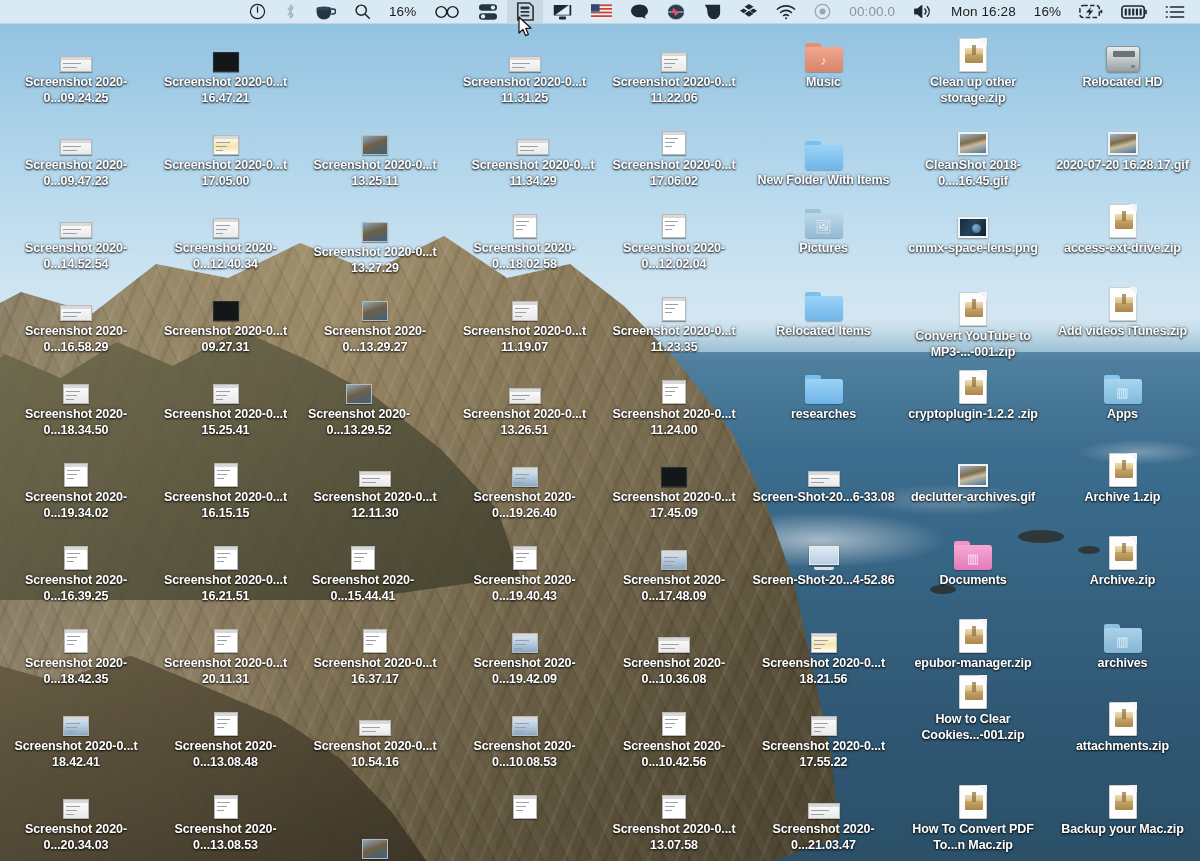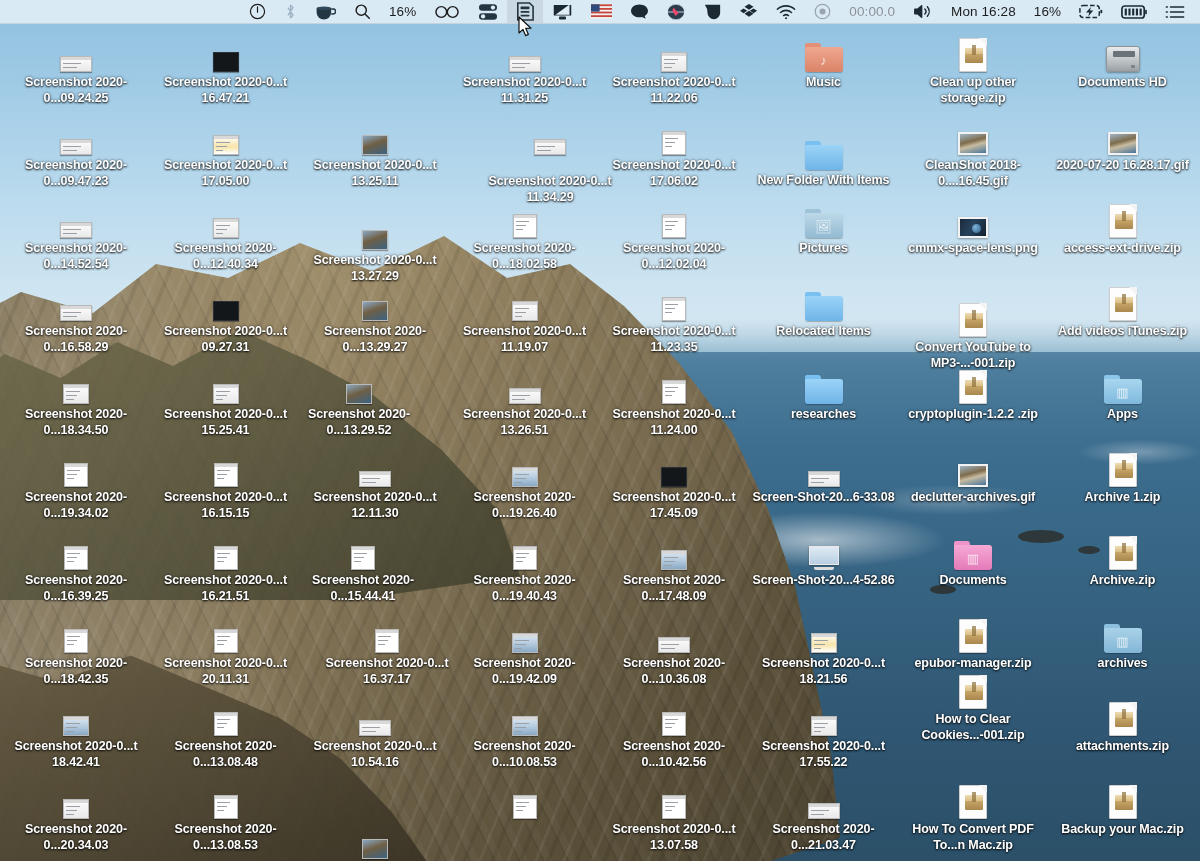--- a/index.html
+++ b/index.html
@@ -558,21 +558,21 @@
       </div>
       <div class="icon-label">Clean up other storage.zip</div>
     </div>
     <div class="icon-cell" style="left: 1047.5px; top: 6px;">
       <div class="icon-art">
         <div class="hdisk">
           <div class="slot"></div>
           <div class="led"></div>
         </div>
       </div>
-      <div class="icon-label">Documents HD</div>
+      <div class="icon-label">Relocated HD</div>
     </div>
     <div class="icon-cell" style="left: 1px; top: 89px;">
       <div class="icon-art">
         <div class="thumb shot-a shot-ui">
           <div class="bar"></div>
           <div class="ln" style="top: 6px; width: 60%;"></div>
           <div class="ln" style="top: 10px; width: 46%;"></div>
           <div class="ln" style="top: 14px; width: 32%;"></div>
         </div>
       </div>
@@ -588,21 +588,21 @@
         </div>
       </div>
       <div class="icon-label">Screenshot 2020-0...t 17.05.00</div>
     </div>
     <div class="icon-cell" style="left: 300px; top: 89px;">
       <div class="icon-art">
         <div class="thumb shot-b shot-img"></div>
       </div>
       <div class="icon-label">Screenshot 2020-0...t 13.25.11</div>
     </div>
-    <div class="icon-cell" style="left: 475px; top: 89px; gap: 16px;">
+    <div class="icon-cell" style="left: 458px; top: 89px;">
       <div class="icon-art">
         <div class="thumb shot-a shot-ui">
           <div class="bar"></div>
           <div class="ln" style="top: 6px; width: 60%;"></div>
           <div class="ln" style="top: 10px; width: 46%;"></div>
           <div class="ln" style="top: 14px; width: 32%;"></div>
         </div>
       </div>
       <div class="icon-label">Screenshot 2020-0...t 11.34.29</div>
     </div>
@@ -653,21 +653,21 @@
       <div class="icon-art">
         <div class="thumb shot-b shot-ui">
           <div class="bar"></div>
           <div class="ln" style="top: 6px; width: 60%;"></div>
           <div class="ln" style="top: 10px; width: 46%;"></div>
           <div class="ln" style="top: 14px; width: 32%;"></div>
         </div>
       </div>
       <div class="icon-label">Screenshot 2020-0...12.40.34</div>
     </div>
-    <div class="icon-cell" style="left: 300px; top: 184px;">
+    <div class="icon-cell" style="left: 300px; top: 176px;">
       <div class="icon-art">
         <div class="thumb shot-b shot-img"></div>
       </div>
       <div class="icon-label">Screenshot 2020-0...t 13.27.29</div>
     </div>
     <div class="icon-cell" style="left: 449.5px; top: 172px;">
       <div class="icon-art">
         <div class="thumb shot-c shot-doc">
           <div class="bar"></div>
           <div class="ln" style="top: 6px; width: 60%;"></div>
@@ -759,21 +759,21 @@
     </div>
     <div class="icon-cell" style="left: 748.5px; top: 255px;">
       <div class="icon-art">
         <div class="folder fo-blue">
           <div class="tab"></div>
           <div class="body"></div>
         </div>
       </div>
       <div class="icon-label">Relocated Items</div>
     </div>
-    <div class="icon-cell" style="left: 898px; top: 271px;">
+    <div class="icon-cell" style="left: 898px; top: 260px;">
       <div class="icon-art">
         <div class="zipdoc">
           <div class="zipbox"></div>
         </div>
       </div>
       <div class="icon-label">Convert YouTube to MP3-...-001.zip</div>
     </div>
     <div class="icon-cell" style="left: 1047.5px; top: 255px;">
       <div class="icon-art">
         <div class="zipdoc">
@@ -1031,21 +1031,21 @@
       <div class="icon-art">
         <div class="thumb shot-c shot-doc">
           <div class="bar"></div>
           <div class="ln" style="top: 6px; width: 60%;"></div>
           <div class="ln" style="top: 10px; width: 46%;"></div>
           <div class="ln" style="top: 14px; width: 32%;"></div>
         </div>
       </div>
       <div class="icon-label">Screenshot 2020-0...t 20.11.31</div>
     </div>
-    <div class="icon-cell" style="left: 312px; top: 587px;">
+    <div class="icon-cell" style="left: 300px; top: 587px;">
       <div class="icon-art">
         <div class="thumb shot-c shot-doc">
           <div class="bar"></div>
           <div class="ln" style="top: 6px; width: 60%;"></div>
           <div class="ln" style="top: 10px; width: 46%;"></div>
           <div class="ln" style="top: 14px; width: 32%;"></div>
         </div>
       </div>
       <div class="icon-label">Screenshot 2020-0...t 16.37.17</div>
     </div>

